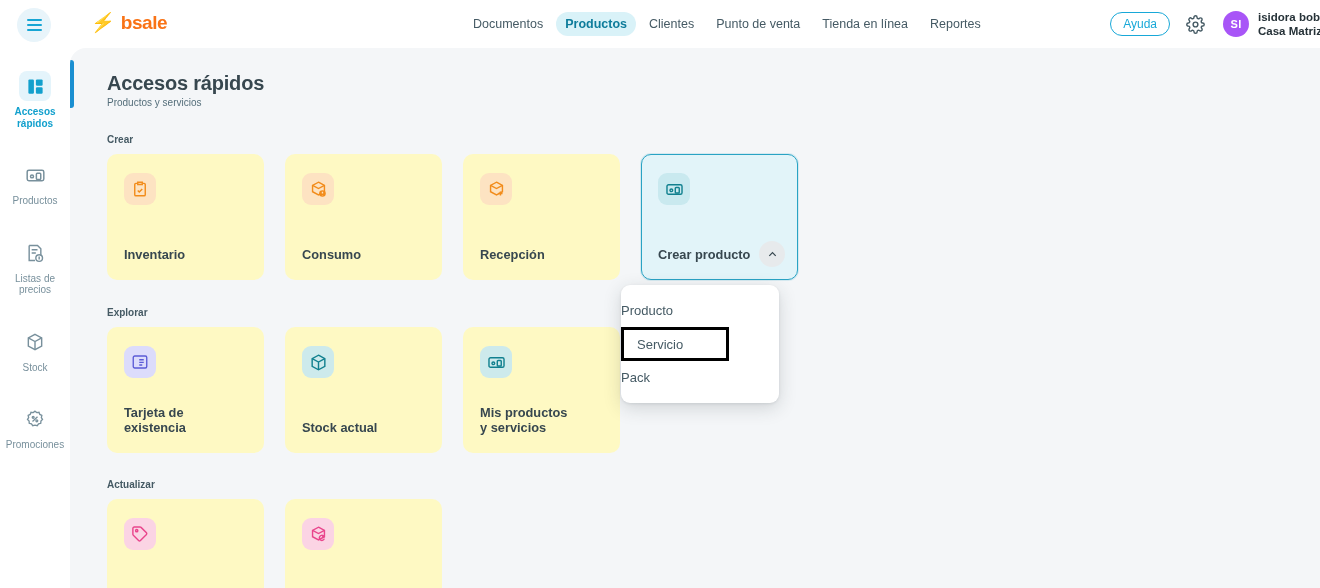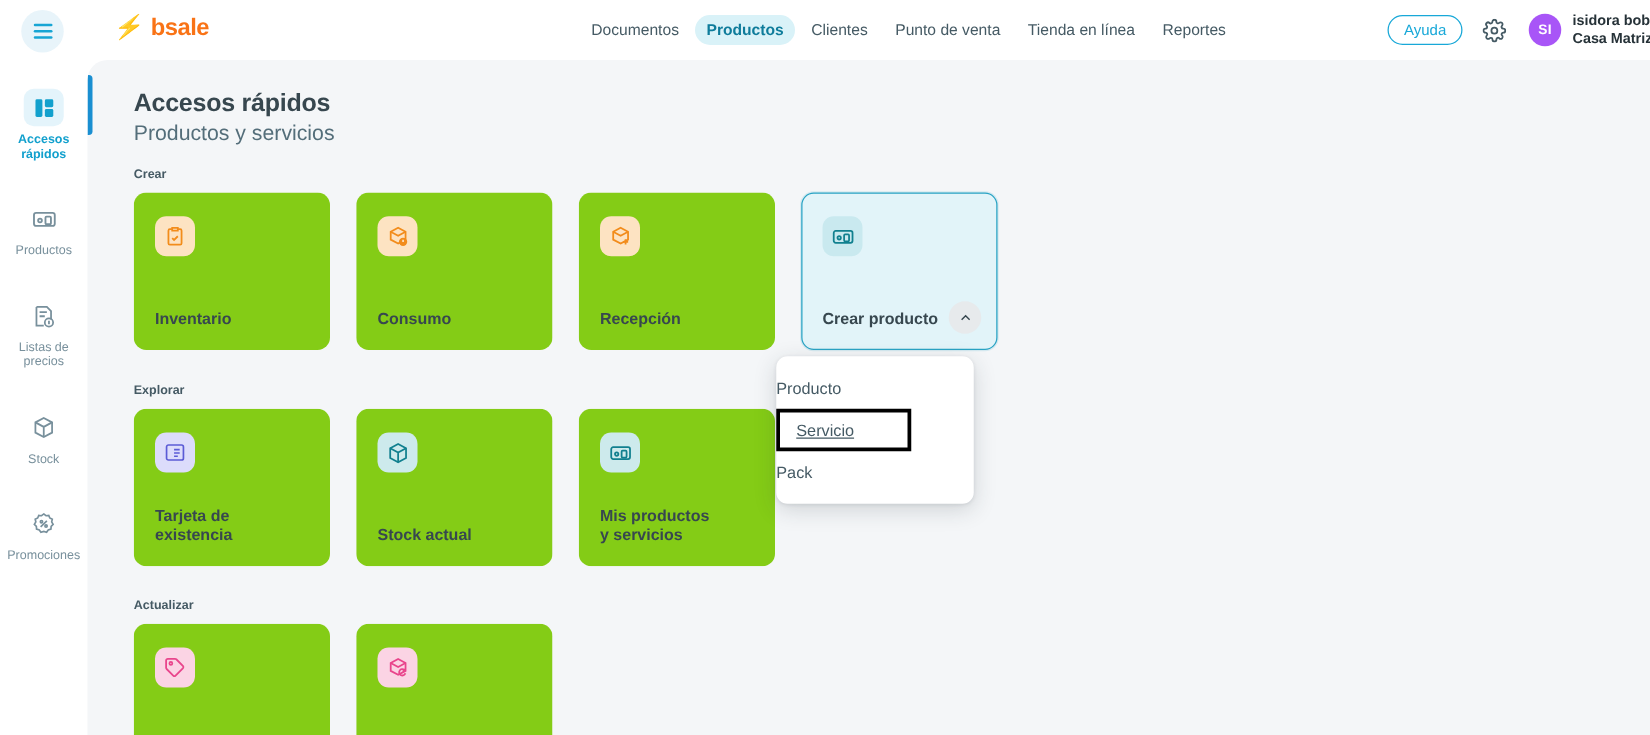--- a/index.html
+++ b/index.html
@@ -73,28 +73,28 @@
   .panel {
     position:absolute; left:70px; top:48px; width:1250px; height:540px;
     background:#f4f6f8; border-top-left-radius:16px; overflow:hidden;
   }
   .panel-indicator {
     position:absolute; left:0; top:12px; width:4px; height:48px;
     background:#1a8fd1; border-radius:0 3px 3px 0;
   }
   .page-head { position:absolute; left:37px; top:24px; }
   .page-title { font-size:20px; font-weight:700; color:#37474f; letter-spacing:-0.2px; }
-  .page-sub { font-size:17px; color:#546e7a; margin-top:2px; }
+  .page-sub { font-size:10px; color:#546e7a; margin-top:2px; }
 
   .section { position:absolute; left:37px; }
   .section-label { font-size:10px; font-weight:700; color:#455a64; margin-bottom:9px; }
   .cards { display:flex; gap:21px; }
 
   .card {
-    position:relative; width:157px; height:126px; background:#84cc16;
+    position:relative; width:157px; height:126px; background:#fef9c3;
     border-radius:10px; padding:18px 16px 0; cursor:pointer;
     border:1px solid transparent;
   }
   .card-ico {
     width:32px; height:32px; border-radius:9px;
     display:flex; align-items:center; justify-content:center;
   }
   .card-label {
     position:absolute; left:16px; right:42px; bottom:16px;
     font-size:12.8px; font-weight:700; color:#37474f; line-height:1.22;
@@ -122,21 +122,21 @@
     background:#ffffff; border-radius:9px;
     box-shadow:0 5px 18px rgba(38,50,56,.17), 0 1px 3px rgba(38,50,56,.10);
     padding:9px 0; z-index:40;
   }
   .dd-item {
     height:33px; display:flex; align-items:center; padding-left:0;
     font-size:13px; color:#455a64; cursor:pointer;
   }
   .dd-item.focused {
     border:3px solid #000000; width:108px; height:34px;
-    padding-left:13px; background:#ffffff;text-decoration:underline;
+    padding-left:13px; background:#ffffff;
   }
 
   svg { display:block; }
 </style>
 </head>
 <body>
 
 <div class="app">
 
   <div class="topbar">

